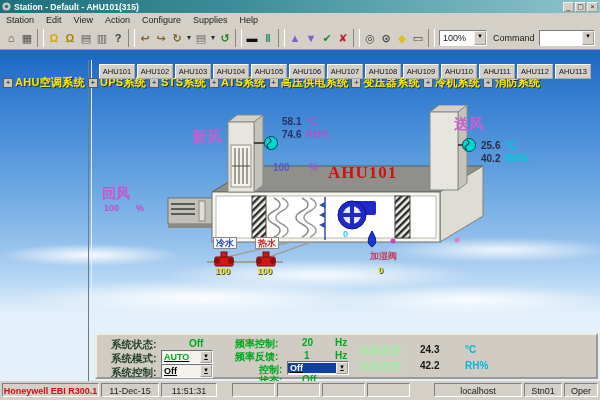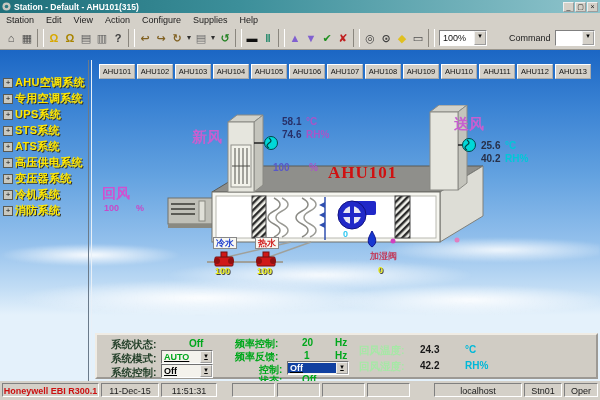--- a/index.html
+++ b/index.html
@@ -30,21 +30,21 @@
     margin:0 2px;display:inline-block;}
   .tb-icons [data-name="dropdown-caret-icon"]{width:8px;font-size:8px;}
   .tb-sep{width:5px;height:18px;border-left:1px solid #8a867e;border-right:1px solid #fff;margin:0 2px;}
   .combo{display:flex;align-items:center;background:#fff;border:1px solid;
     border-color:#808080 #fff #fff #808080;height:16px;box-sizing:border-box;}
   .combo-val{flex:1;font-size:9px;padding:4px 3px;color:#101010;white-space:nowrap;}
   .combo-btn{width:12px;height:100%;background:#d4d0c8;border:1px outset #f0f0f0;
     box-sizing:border-box;font-size:7px;text-align:center;}
   .combo-btn::after{content:"▾";}
   .zoom-combo{width:48px;margin:0 2px;}
-  .cmd-label{font-size:9px;color:#202020;margin:0 4px 0 20px;}
+  .cmd-label{font-size:9px;color:#202020;margin:0 4px 0 4px;}
   .cmd-combo{flex:1;margin-right:2px;}
   
   .graphic{position:absolute;left:0;top:50px;width:600px;height:331px;overflow:hidden;
     background:linear-gradient(180deg,#1b66c4 0%,#3c84d4 18%,#63a2e0 38%,#93c0ec 58%,#c2ddf5 72%,#e4f1fb 80%);}
   .clouds{position:absolute;left:0;top:170px;width:600px;height:95px;
     background:
       radial-gradient(ellipse 130px 16px at 90px 35px,rgba(255,255,255,.95),transparent 70%),
       radial-gradient(ellipse 220px 22px at 320px 55px,rgba(255,255,255,.9),transparent 70%),
       radial-gradient(ellipse 170px 18px at 500px 30px,rgba(255,255,255,.85),transparent 70%),
       radial-gradient(ellipse 260px 26px at 200px 78px,rgba(255,255,255,.95),transparent 70%),
@@ -53,21 +53,21 @@
   .field{position:absolute;left:0;top:250px;width:600px;height:81px;
     background:
       radial-gradient(circle 2px at 8px 70px,rgba(255,255,255,.9) 0 1.6px,transparent 2.4px),
       radial-gradient(circle 2px at 3px 64px,rgba(255,255,250,.8) 0 1.3px,transparent 2px),
       linear-gradient(180deg,#41702e 0,#547f38 8px,#79a94e 26px,#9cc072 55px,#cuddly 0),
       linear-gradient(180deg,#41702e 0,#547f38 8px,#79a94e 26px,#9cc072 55px,#d7e4bc 81px);
     background-size:14px 11px,11px 9px,auto,auto;}
   .v-divider{position:absolute;left:88px;top:10px;width:2px;height:322px;
     border-left:1px solid #6a7a8a;border-right:1px solid #e8f0f8;}
   
-  .sidebar{position:absolute;left:3px;top:26px;width:84px;display:flex;flex-direction:column;gap:3px;}
+  .sidebar{position:absolute;left:3px;top:26px;width:84px;display:flex;gap:3px;}
   .tree-item{display:flex;align-items:center;height:13px;cursor:default;}
   .tree-box{width:8px;height:8px;background:#c8c8c0;border:1px solid #5a5a52;flex:0 0 auto;
     font-size:8px;line-height:7px;text-align:center;color:#101010;margin-right:2px;}
   .tree-box::before{content:"+";}
   .tree-label{font-size:11px;font-weight:bold;color:#ffe800;white-space:nowrap;
     text-shadow:1px 1px 0 #30302a;letter-spacing:.3px;}
   
   .tabs{position:absolute;left:99px;top:14px;display:flex;gap:2px;}
   .tab-btn{width:36px;height:15px;background:#d4d0c8;border:1px outset #fff;
     font-size:7.5px;color:#101010;padding:0;cursor:default;font-family:"Liberation Sans",sans-serif;}
@@ -187,24 +187,20 @@
     <div class="field" data-name="grass-field-image"></div>
     <div class="v-divider" data-name="sidebar-divider"></div>
 
     <div class="sidebar" data-name="sidebar-tree">
 
         <div class="tree-item" data-name="sidebar-item">
           <span class="tree-box" data-name="tree-expand-icon"></span>
           <span class="tree-label">AHU空调系统</span>
         </div>
 
-        <div class="tree-item" data-name="sidebar-item">
-          <span class="tree-box" data-name="tree-expand-icon"></span>
-          <span class="tree-label">专用空调系统</span>
-        </div>
 
         <div class="tree-item" data-name="sidebar-item">
           <span class="tree-box" data-name="tree-expand-icon"></span>
           <span class="tree-label">UPS系统</span>
         </div>
 
         <div class="tree-item" data-name="sidebar-item">
           <span class="tree-box" data-name="tree-expand-icon"></span>
           <span class="tree-label">STS系统</span>
         </div>

